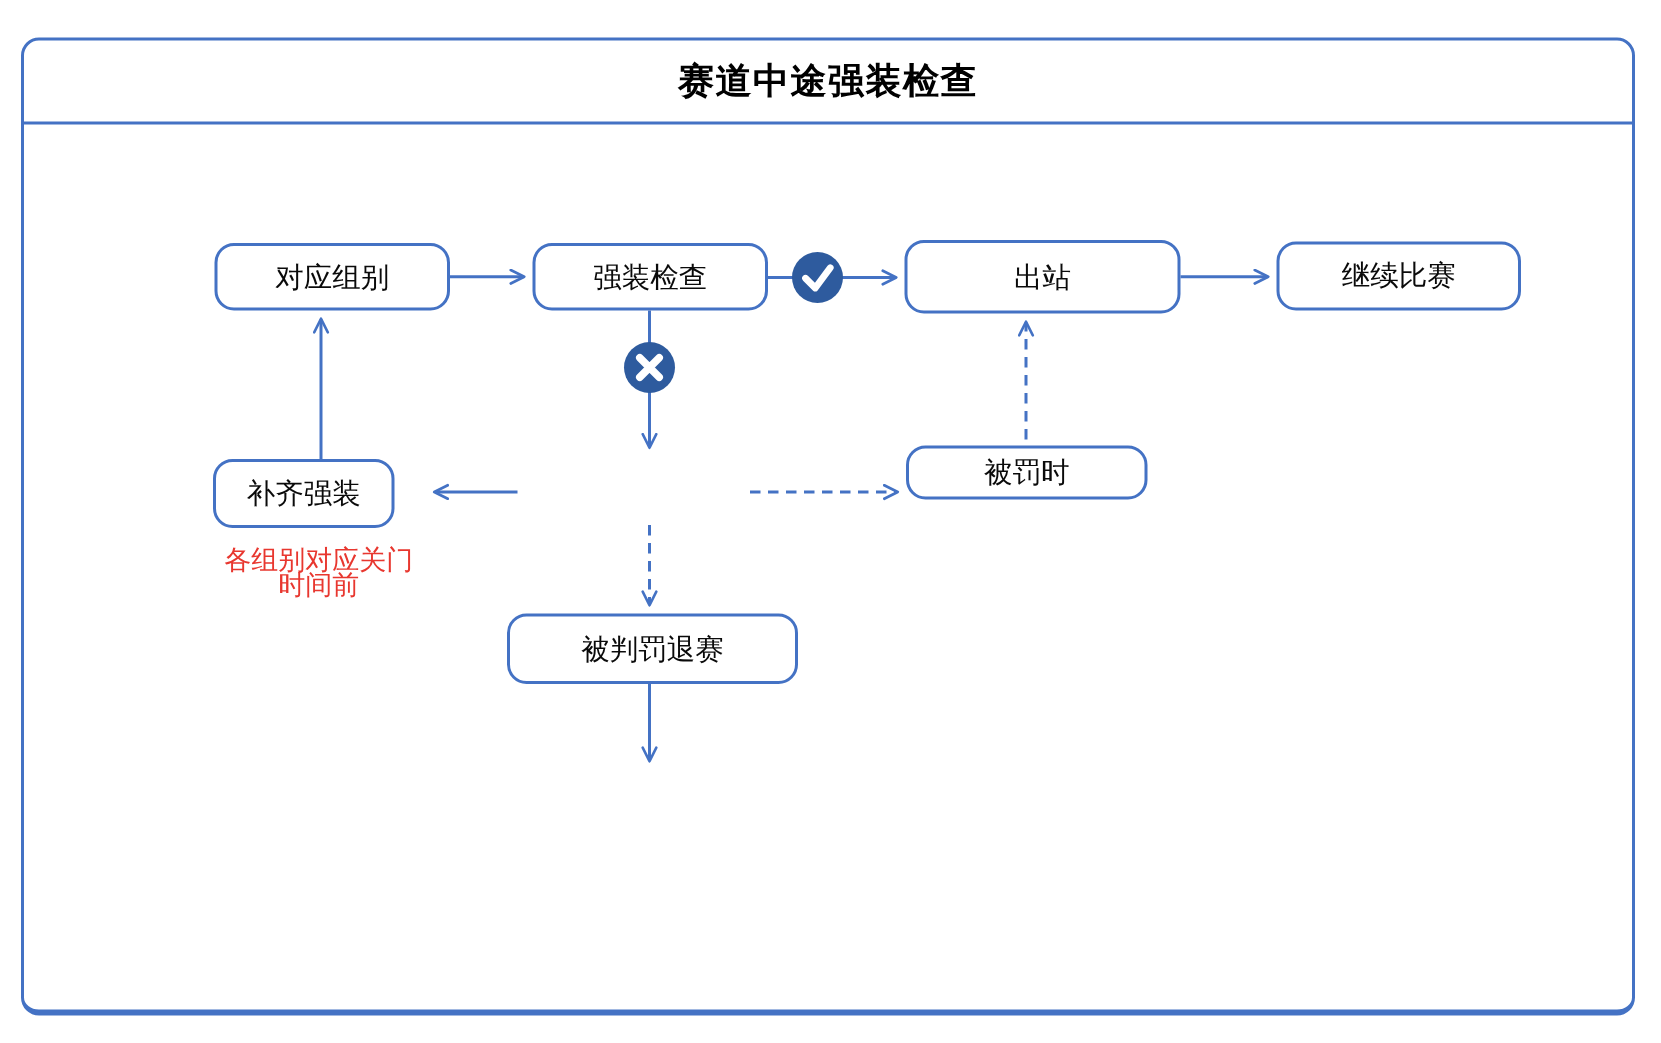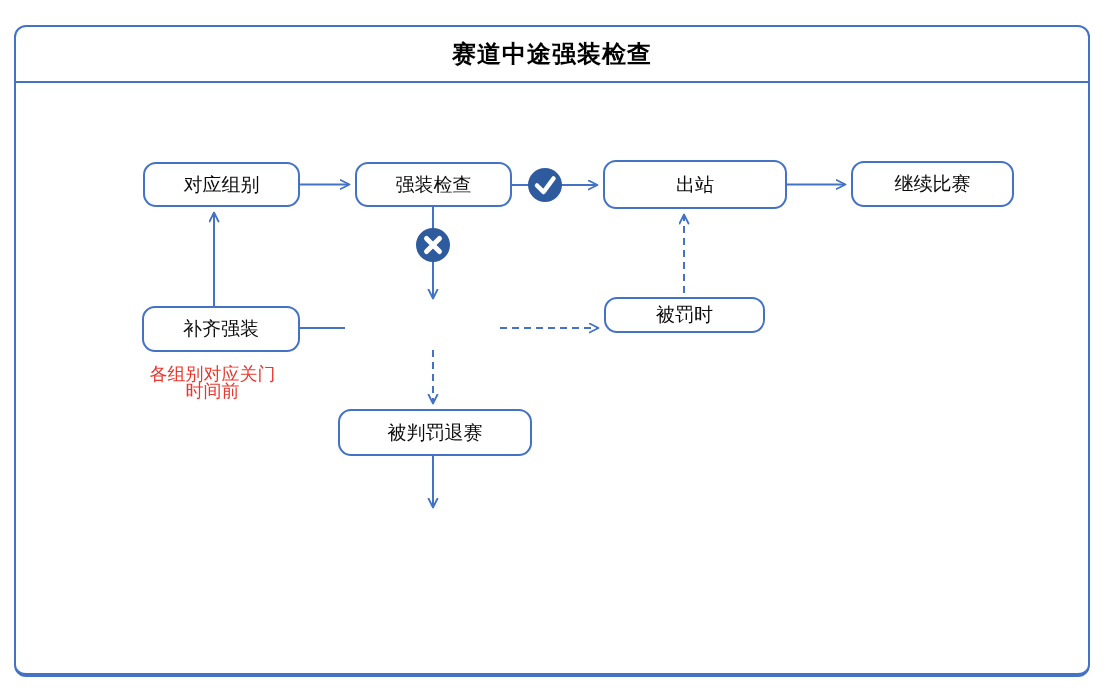--- a/index.html
+++ b/index.html
@@ -56,21 +56,21 @@
     font-size: 19px;
     color: #0a0a0a;
     box-sizing: border-box;
     z-index: 2;
   }
   
   .n-group               { left: 143px; top: 162px; width: 157px; height: 45px; }
   .n-gear-check          { left: 355px; top: 162px; width: 157px; height: 45px; }
   .n-exit-station        { left: 603px; top: 160px; width: 184px; height: 49px; }
   .n-continue-race       { left: 851px; top: 161px; width: 163px; height: 46px; }
-  .n-complete-gear       { left: 142px; top: 306px; width: 158px; height: 46px; }
+  .n-complete-gear       { left: 142px; top: 306px; width: 121px; height: 46px; }
   .n-fail                { left: 345px; top: 304px; width: 155px; height: 46px; }
   .n-time-penalty        { left: 604px; top: 297px; width: 161px; height: 36px; }
   .n-penalized-withdraw  { left: 338px; top: 409px; width: 194px; height: 47px; }
   .n-forced-withdraw     { left: 292px; top: 513px; width: 287px; height: 53px; }
   .note {
     position: absolute;
     left: 130px;
     top: 365px;
     width: 165px;
     text-align: center;

